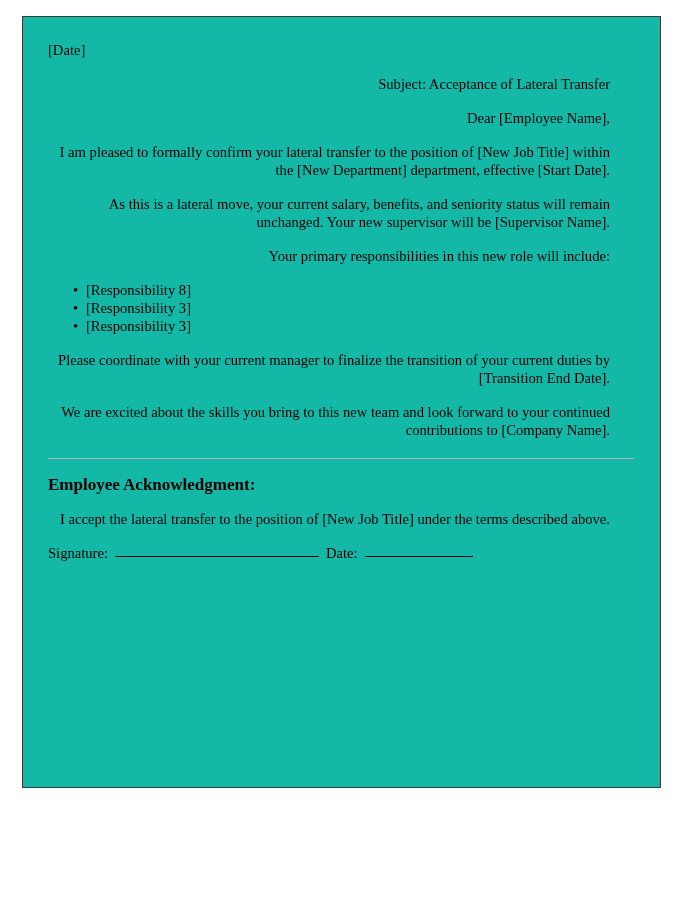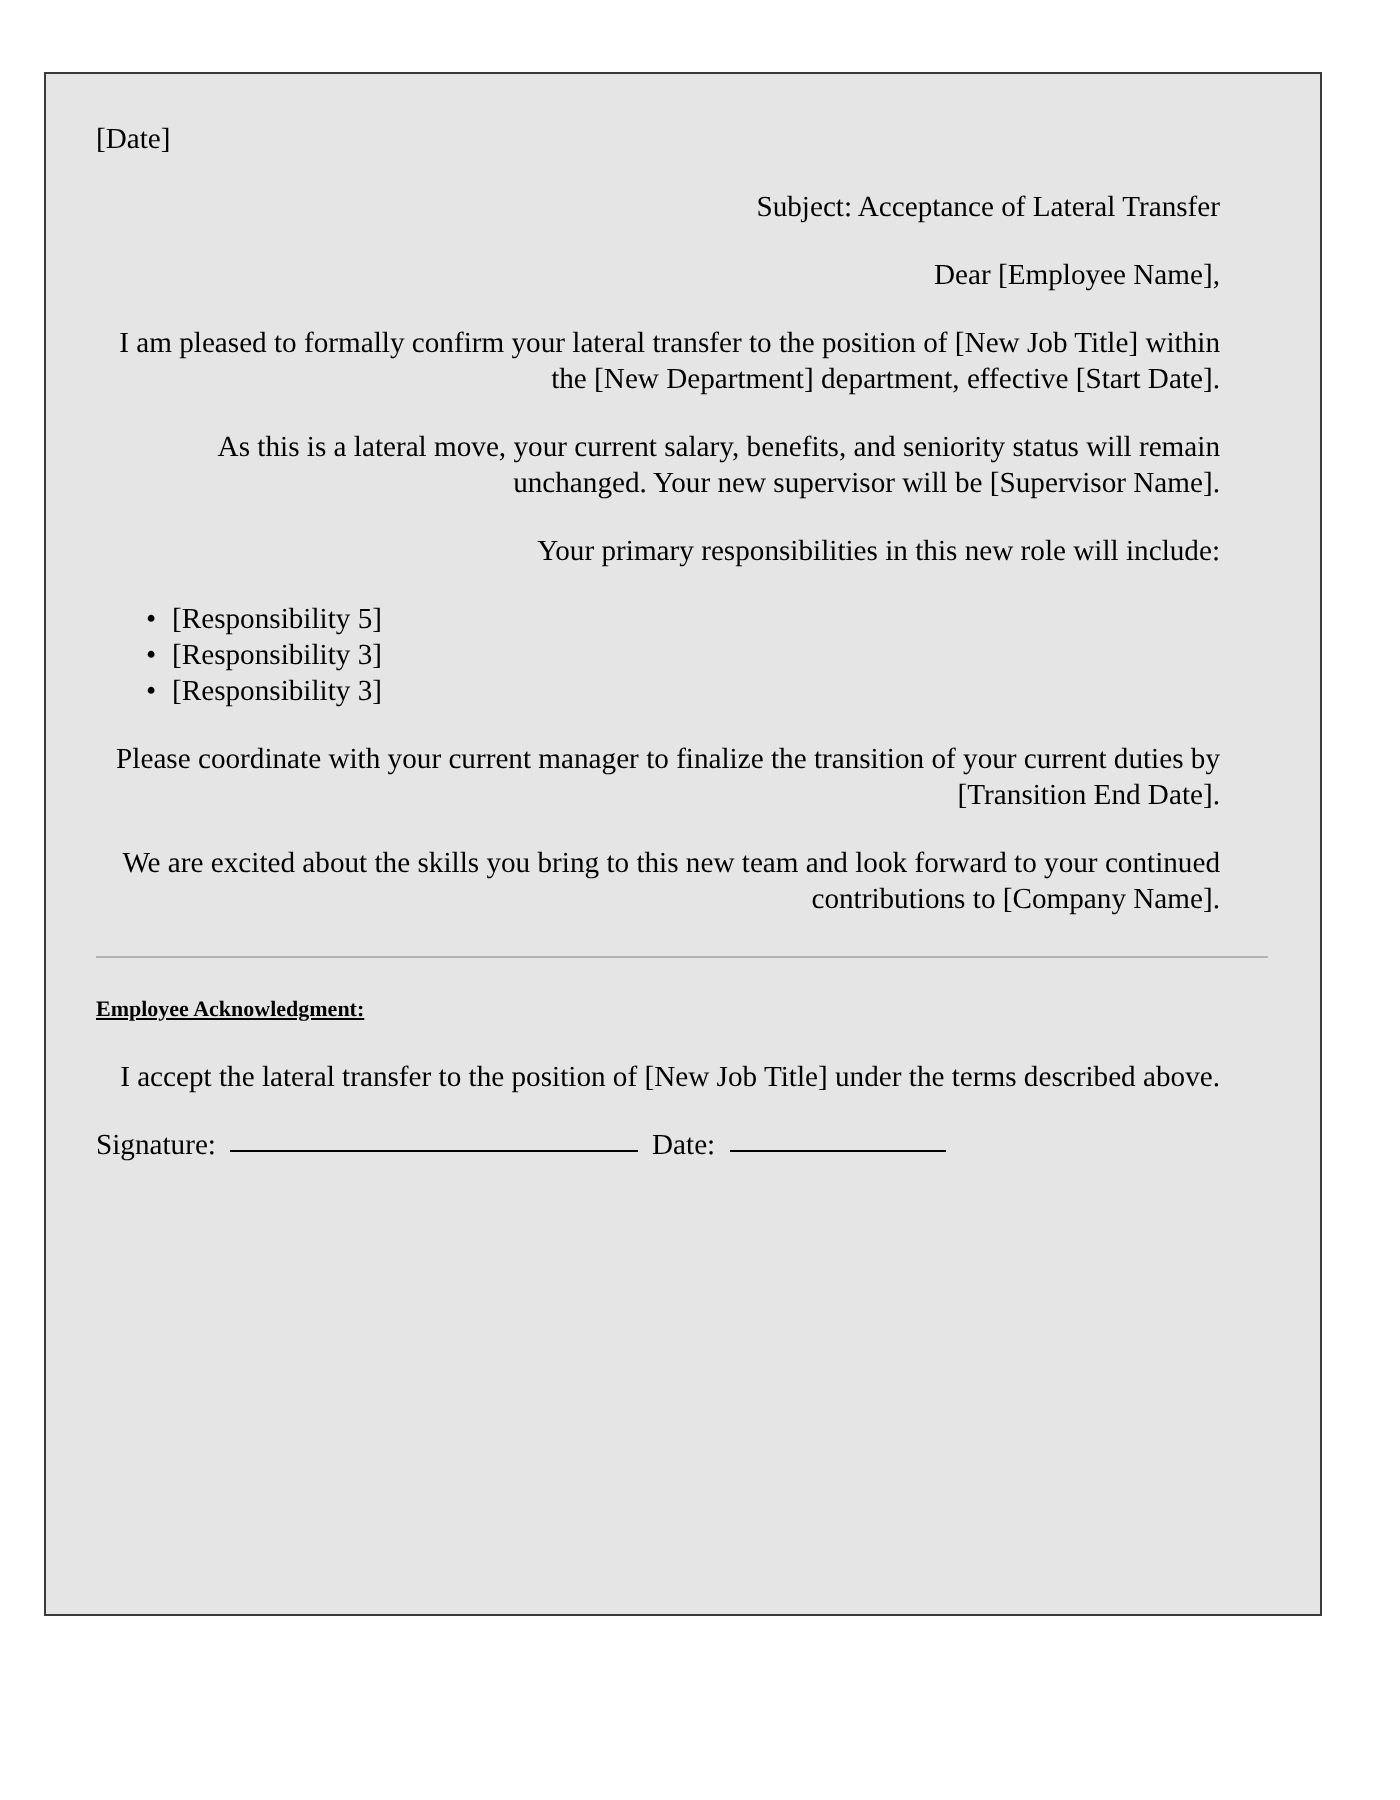--- a/index.html
+++ b/index.html
@@ -10,25 +10,25 @@
   body {
     width: 700px;
     height: 900px;
     font-family: "Liberation Serif", "DejaVu Serif", serif;
     color: #000000;
     overflow: hidden;
   }
   .page {
     position: absolute;
     left: 22px;
-    top: 36px;
+    top: 16px;
     width: 639px;
     height: 772px;
     border: 1px solid #3a3a3a;
-    background: #e5e5e5;
+    background: #14b8a6;
     box-sizing: border-box;
   }
   .page-inner {
     padding: 24px 26px 0 25px;
   }
   .letter-body {
     font-size: 14.6px;
     line-height: 18px;
   }
   .block {
@@ -66,23 +66,22 @@
   }
   .divider {
     border: 0;
     border-top: 1px solid #b3b3b3;
     margin: 19px 0 17px 0;
     width: 586px;
   }
   .ack-heading {
     font-weight: bold;
     margin: 0 0 16px 0;
-    font-size: 11px;
+    font-size: 17px;
     line-height: 18px;
-    text-decoration: underline;
   }
   .sig-row {
     margin: 0;
     font-size: 14.6px;
     line-height: 18px;
     white-space: pre;
   }
   .sig-rule {
     display: inline-block;
     border-bottom: 1.4px solid #000;
@@ -109,21 +108,21 @@
 
       <p class="para">Dear [Employee Name],</p>
 
       <p class="para">I am pleased to formally confirm your lateral transfer to the position of [New Job Title] within the [New Department] department, effective [Start Date].</p>
 
       <p class="para">As this is a lateral move, your current salary, benefits, and seniority status will remain unchanged. Your new supervisor will be [Supervisor Name].</p>
 
       <p class="para">Your primary responsibilities in this new role will include:</p>
 
       <ul class="bullets">
-        <li>[Responsibility 5]</li>
+        <li>[Responsibility 8]</li>
         <li>[Responsibility 3]</li>
         <li>[Responsibility 3]</li>
       </ul>
 
       <p class="para">Please coordinate with your current manager to finalize the transition of your current duties by [Transition End Date].</p>
 
       <p class="para">We are excited about the skills you bring to this new team and look forward to your continued contributions to [Company Name].</p>
 
 
 

